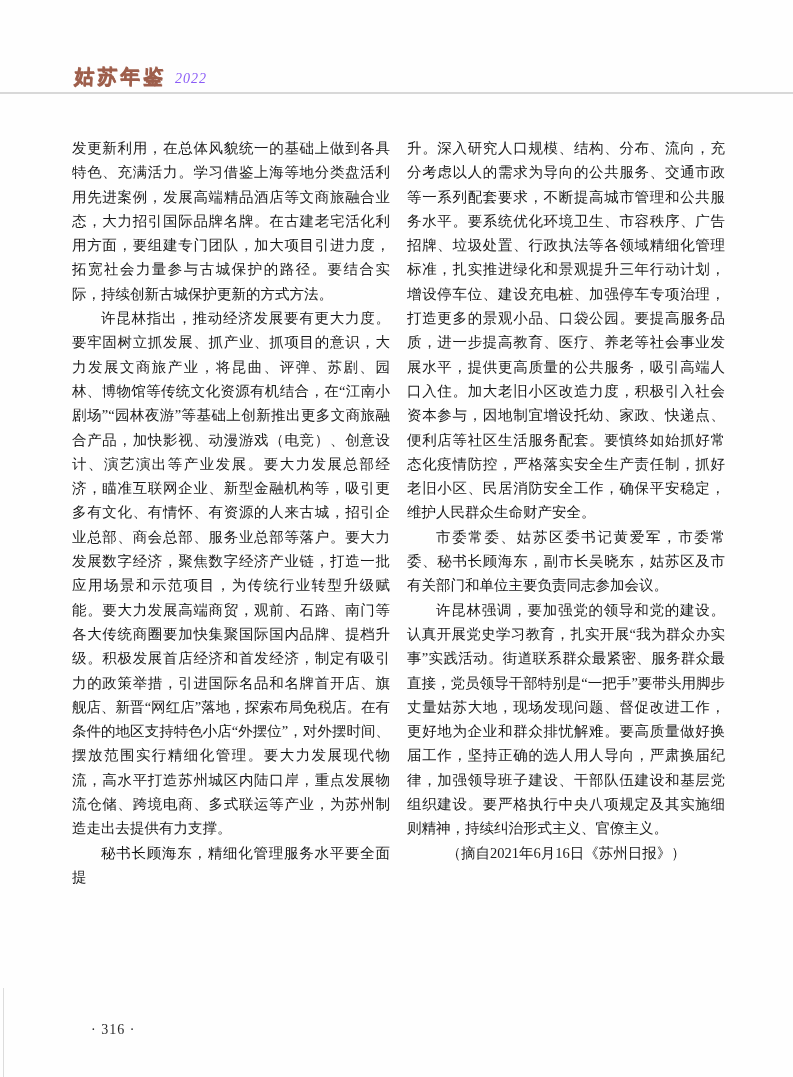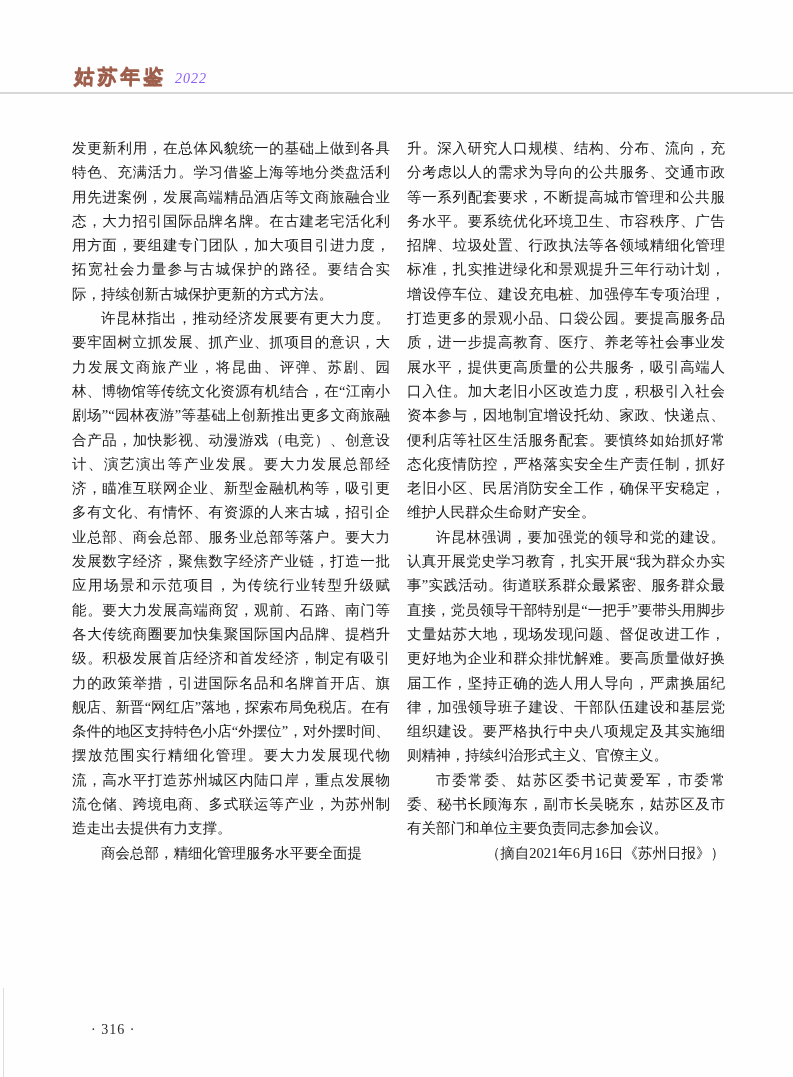--- a/index.html
+++ b/index.html
@@ -64,21 +64,21 @@
     text-justify: inter-ideograph;
   }
   .col p {
     margin: 0;
     font-family: Liberation Serif, serif;
   }
   .col p.indent {
     text-indent: 2em;
   }
   .col p.attribution {
-    text-align: right;
+    text-align: center;
     text-indent: 0;
   }
   
   .page-number {
     position: absolute;
     left: 91px;
     top: 1022px;
     font-size: 14px;
     color: #2a2a2a;
     letter-spacing: 1px;
@@ -102,27 +102,27 @@
     <span class="logo">姑苏年鉴</span><span class="logo-year">2022</span>
   </header>
 
   <div class="header-rule"></div>
 
   <main class="body-columns">
 
     <section class="col">
       <p>发更新利用，在总体风貌统一的基础上做到各具特色、充满活力。学习借鉴上海等地分类盘活利用先进案例，发展高端精品酒店等文商旅融合业态，大力招引国际品牌名牌。在古建老宅活化利用方面，要组建专门团队，加大项目引进力度，拓宽社会力量参与古城保护的路径。要结合实际，持续创新古城保护更新的方式方法。</p>
       <p class="indent">许昆林指出，推动经济发展要有更大力度。要牢固树立抓发展、抓产业、抓项目的意识，大力发展文商旅产业，将昆曲、评弹、苏剧、园林、博物馆等传统文化资源有机结合，在“江南小剧场”“园林夜游”等基础上创新推出更多文商旅融合产品，加快影视、动漫游戏（电竞）、创意设计、演艺演出等产业发展。要大力发展总部经济，瞄准互联网企业、新型金融机构等，吸引更多有文化、有情怀、有资源的人来古城，招引企业总部、商会总部、服务业总部等落户。要大力发展数字经济，聚焦数字经济产业链，打造一批应用场景和示范项目，为传统行业转型升级赋能。要大力发展高端商贸，观前、石路、南门等各大传统商圈要加快集聚国际国内品牌、提档升级。积极发展首店经济和首发经济，制定有吸引力的政策举措，引进国际名品和名牌首开店、旗舰店、新晋“网红店”落地，探索布局免税店。在有条件的地区支持特色小店“外摆位”，对外摆时间、摆放范围实行精细化管理。要大力发展现代物流，高水平打造苏州城区内陆口岸，重点发展物流仓储、跨境电商、多式联运等产业，为苏州制造走出去提供有力支撑。</p>
-      <p class="indent">商会总部，精细化管理服务水平要全面提</p>
+      <p class="indent">秘书长顾海东，精细化管理服务水平要全面提</p>
     </section>
 
     <section class="col">
       <p>升。深入研究人口规模、结构、分布、流向，充分考虑以人的需求为导向的公共服务、交通市政等一系列配套要求，不断提高城市管理和公共服务水平。要系统优化环境卫生、市容秩序、广告招牌、垃圾处置、行政执法等各领域精细化管理标准，扎实推进绿化和景观提升三年行动计划，增设停车位、建设充电桩、加强停车专项治理，打造更多的景观小品、口袋公园。要提高服务品质，进一步提高教育、医疗、养老等社会事业发展水平，提供更高质量的公共服务，吸引高端人口入住。加大老旧小区改造力度，积极引入社会资本参与，因地制宜增设托幼、家政、快递点、便利店等社区生活服务配套。要慎终如始抓好常态化疫情防控，严格落实安全生产责任制，抓好老旧小区、民居消防安全工作，确保平安稳定，维护人民群众生命财产安全。</p>
+      <p class="indent">市委常委、姑苏区委书记黄爱军，市委常委、秘书长顾海东，副市长吴晓东，姑苏区及市有关部门和单位主要负责同志参加会议。</p>
       <p class="indent">许昆林强调，要加强党的领导和党的建设。认真开展党史学习教育，扎实开展“我为群众办实事”实践活动。街道联系群众最紧密、服务群众最直接，党员领导干部特别是“一把手”要带头用脚步丈量姑苏大地，现场发现问题、督促改进工作，更好地为企业和群众排忧解难。要高质量做好换届工作，坚持正确的选人用人导向，严肃换届纪律，加强领导班子建设、干部队伍建设和基层党组织建设。要严格执行中央八项规定及其实施细则精神，持续纠治形式主义、官僚主义。</p>
-      <p class="indent">市委常委、姑苏区委书记黄爱军，市委常委、秘书长顾海东，副市长吴晓东，姑苏区及市有关部门和单位主要负责同志参加会议。</p>
       <p class="attribution">（摘自2021年6月16日《苏州日报》）</p>
     </section>
 
   </main>
 
   <span class="page-number">· 316 ·</span>
 
   <div class="scan-edge"></div>
 
 </div>

